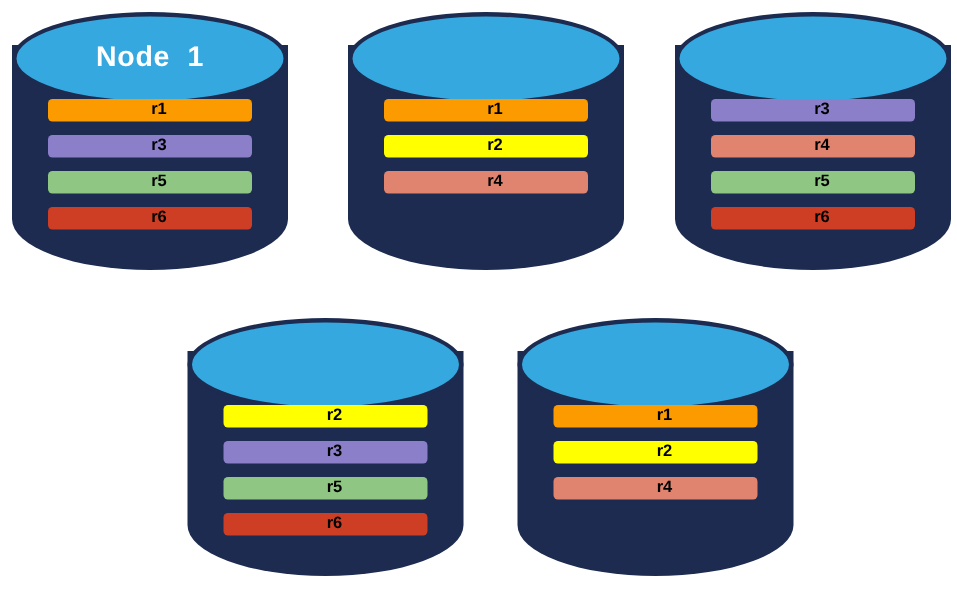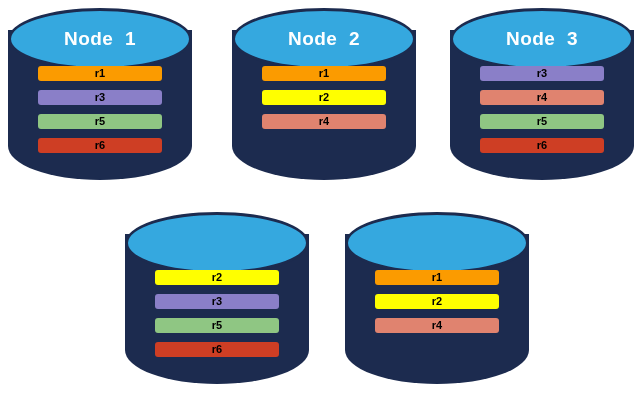--- a/index.html
+++ b/index.html
@@ -86,51 +86,50 @@
     height: 15px;
     margin-bottom: 9px;
     border-radius: 3px;
     display: flex;
     align-items: center;
     justify-content: center;
     color: #000000;
     font-size: 11px;
     font-weight: bold;
     line-height: 1;
+    padding-left: 12px;
   }
 </style>
 </head>
 <body style="background: rgb(255, 255, 255);">
 
 <div id="diagram">
     <div class="node" style="left: 8px; top: 8px;">
       <div class="cyl-body" style="background: rgb(28, 43, 79);"></div>
       <div class="cyl-top" style="background: rgb(53, 168, 223); border-color: rgb(28, 43, 79);"></div>
       <div class="node-label">Node  1</div>
       <div class="bars">
         <div class="bar" style="background: rgb(251, 155, 0);">r1</div>
         <div class="bar" style="background: rgb(138, 127, 200);">r3</div>
         <div class="bar" style="background: rgb(143, 198, 131);">r5</div>
         <div class="bar" style="background: rgb(206, 62, 36);">r6</div>
       </div>
     </div>
     <div class="node" style="left: 232px; top: 8px;">
       <div class="cyl-body" style="background: rgb(28, 43, 79);"></div>
       <div class="cyl-top" style="background: rgb(53, 168, 223); border-color: rgb(28, 43, 79);"></div>
-      <div class="node-label">Node  2</div>
       <div class="bars">
         <div class="bar" style="background: rgb(251, 155, 0);">r1</div>
         <div class="bar" style="background: rgb(255, 255, 0);">r2</div>
         <div class="bar" style="background: rgb(224, 131, 111);">r4</div>
       </div>
     </div>
     <div class="node" style="left: 450px; top: 8px;">
       <div class="cyl-body" style="background: rgb(28, 43, 79);"></div>
       <div class="cyl-top" style="background: rgb(53, 168, 223); border-color: rgb(28, 43, 79);"></div>
-      <div class="node-label">Node  3</div>
       <div class="bars">
         <div class="bar" style="background: rgb(138, 127, 200);">r3</div>
         <div class="bar" style="background: rgb(224, 131, 111);">r4</div>
         <div class="bar" style="background: rgb(143, 198, 131);">r5</div>
         <div class="bar" style="background: rgb(206, 62, 36);">r6</div>
       </div>
     </div>
     <div class="node" style="left: 125px; top: 212px;">
       <div class="cyl-body" style="background: rgb(28, 43, 79);"></div>
       <div class="cyl-top" style="background: rgb(53, 168, 223); border-color: rgb(28, 43, 79);"></div>

